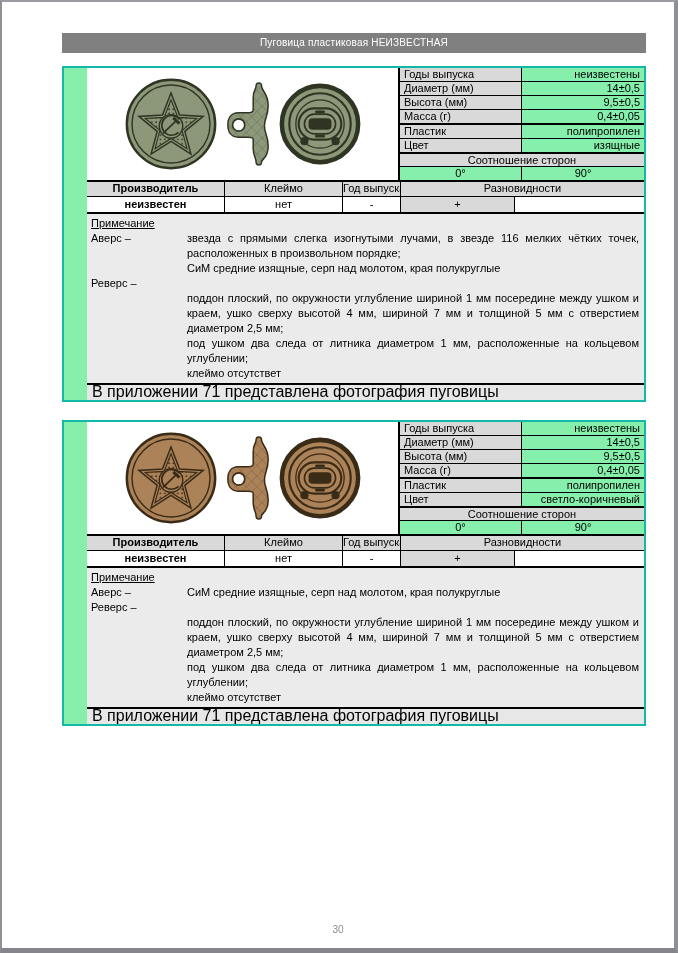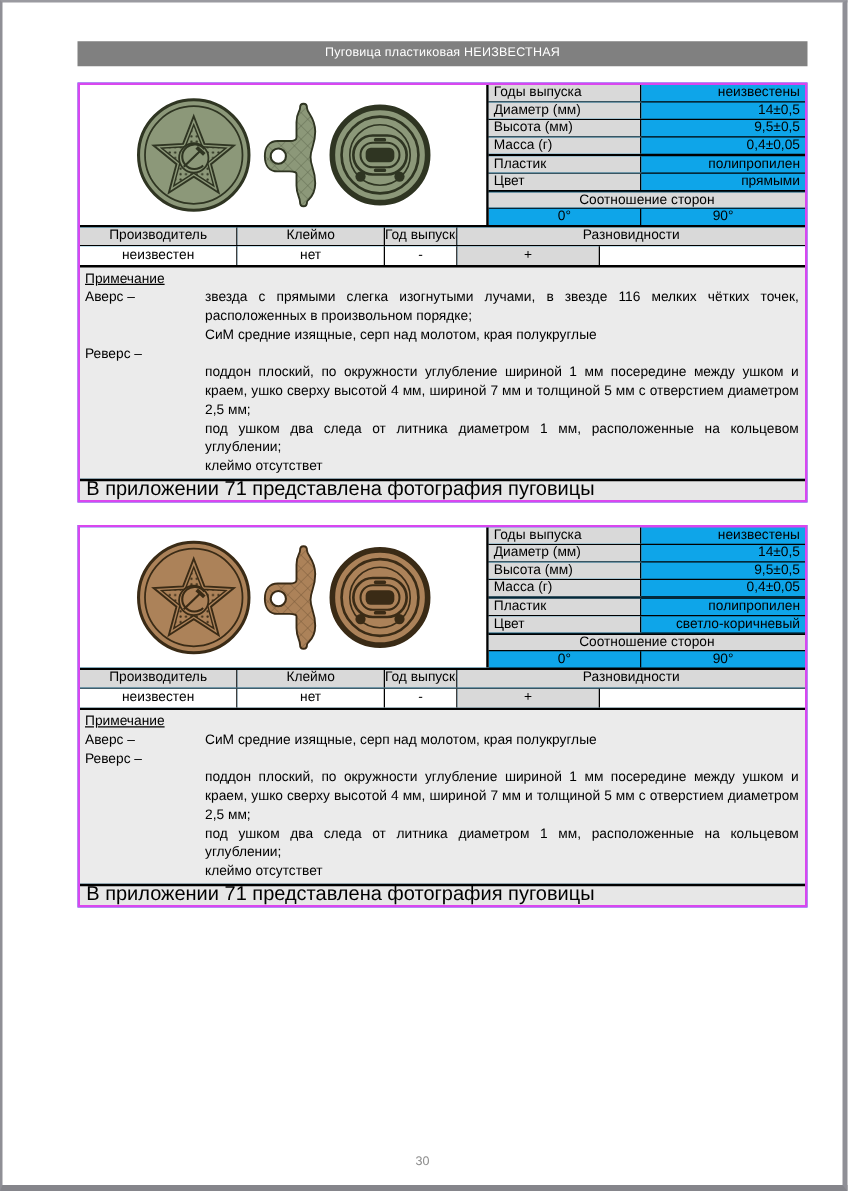--- a/index.html
+++ b/index.html
@@ -21,23 +21,24 @@
     background:#808080;
     color:#ffffff;
     font-size:10px;
     text-align:center;
     line-height:20px;
     letter-spacing:.2px;
   }
   .card{
     margin-left:60px;
     width:584px;
-    border:2px solid #d946ef;
+    border:2px solid #14b8a6;
     box-sizing:border-box;
-    background:#0ea5e9;
+    background:#86efac;
+    padding-left:23px;
   }
   .card.first{margin-top:13px;}
   .card.second{margin-top:18px;}
   .card-top{display:flex;height:112px;}
   .img-cell{
     width:327px;
     border-right:2px solid #000;
     box-sizing:border-box;
     display:flex;align-items:center;justify-content:center;
     gap:7px;
@@ -60,21 +61,21 @@
   .mfr-head,.mfr-val{display:flex;font-size:11px;border-top:2px solid #000;}
   .mfr-head > div{
     background:#d9d9d9;height:14px;line-height:13px;text-align:center;
     border-right:1px solid #000;box-sizing:border-box;white-space:nowrap;overflow:hidden;
   }
   .mfr-val{border-top:1px solid #000;}
   .mfr-val > div{
     background:#fff;height:15px;line-height:14px;text-align:center;
     border-right:1px solid #000;box-sizing:border-box;
   }
-  .c-manu{width:126px;}
+  .c-manu{width:138px;font-weight:bold;}
   .c-stamp{width:118px;}
   .c-year{width:58px;}
   .c-vars{flex:1;border-right:none !important;}
   .c-plus{width:114px;background:#d9d9d9 !important;}
   .c-empty{flex:1;border-right:none !important;}
   .bold{font-weight:normal;}
   .notes{
     border-top:2px solid #000;
     background:#ebebeb;
     min-height:137px;
@@ -173,21 +174,21 @@
       <div class="prow">
           <div class="plabel">Масса (г)</div>
           <div class="pvalue">0,4±0,05</div>
         </div>
       <div class="prow thick-top">
           <div class="plabel">Пластик</div>
           <div class="pvalue">полипропилен</div>
         </div>
       <div class="prow">
           <div class="plabel">Цвет</div>
-          <div class="pvalue">прямыми</div>
+          <div class="pvalue">изящные</div>
         </div>
       <div class="prow thick-top">
           <div class="pspan">Соотношение сторон</div>
         </div>
       <div class="prow">
           <div class="pdeg">0°</div>
           <div class="pdeg last">90°</div>
         </div>
     </div>
   </div>

